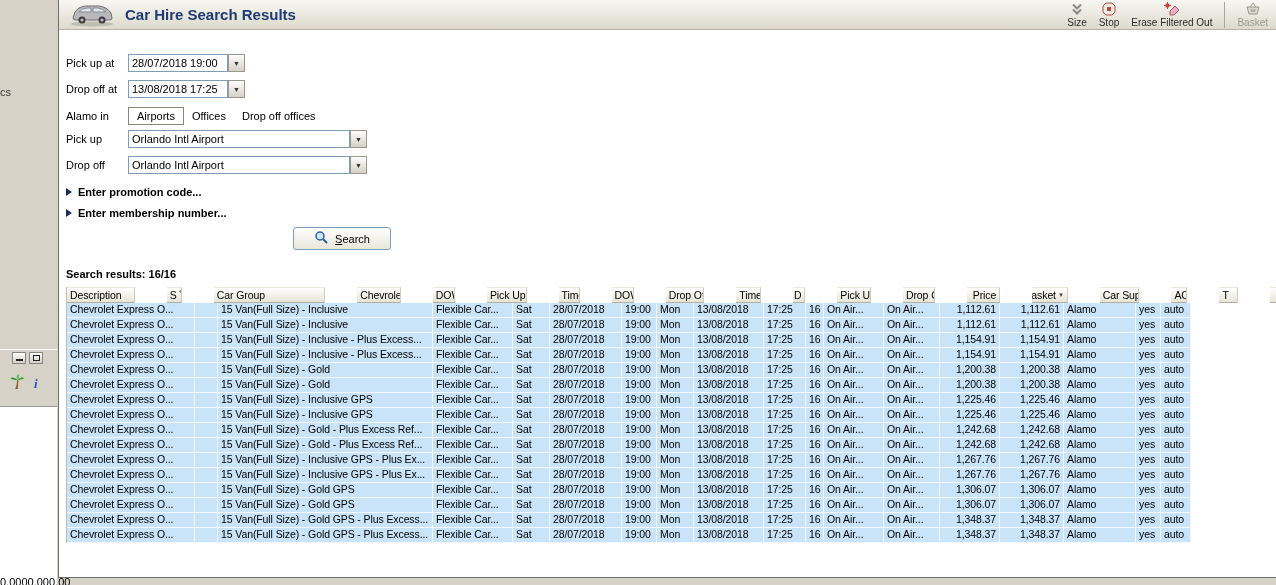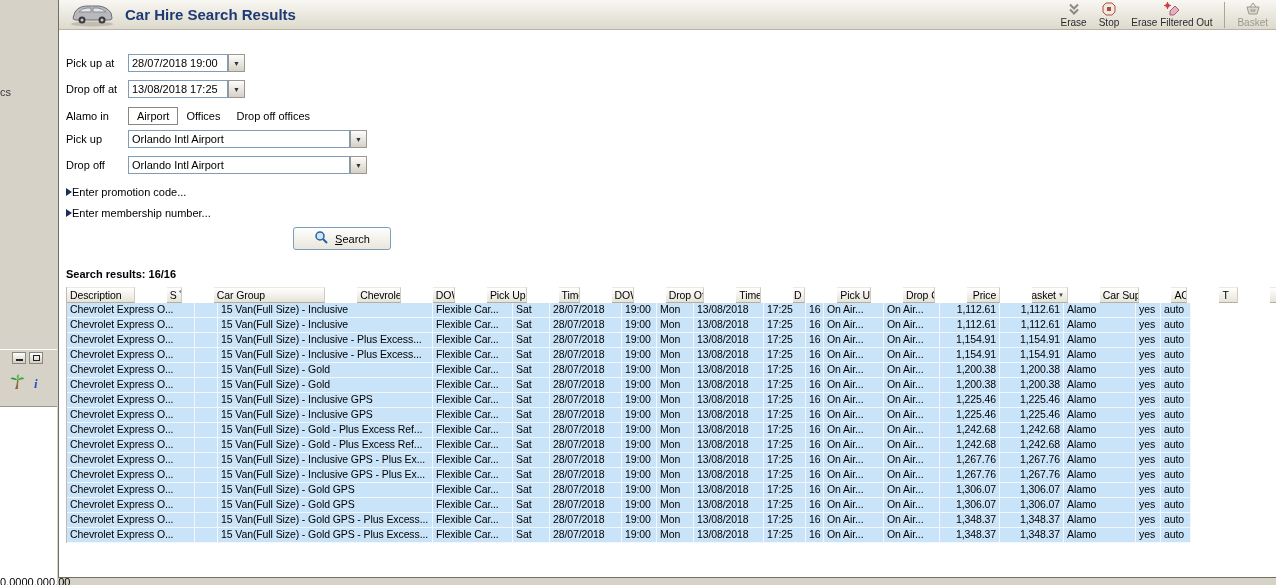--- a/index.html
+++ b/index.html
@@ -33,21 +33,21 @@
   
   .form-row { position:absolute; left:7px; display:flex; align-items:center; }
   .form-label { width:62px; }
   .sunken { height:18px; border:1px solid #7f9db9; background:#fff; display:flex; align-items:center; padding:0 3px; white-space:nowrap; overflow:hidden; }
   .date-box { width:100px; }
   .combo-box { width:222px; }
   .drop-btn { width:17px; height:18px; background:linear-gradient(#fdfdfd,#d5d1c7); border:1px solid #9a978c; display:flex; align-items:center; justify-content:center; cursor:default; }
   .drop-btn span { font-size:7px; color:#333; }
   .tab { padding:2px 8px; cursor:default; }
   .tab.selected { border:1px solid #8a887c; background:#fff; }
-  .expander { position:absolute; left:7px; display:flex; align-items:center; font-weight:normal; cursor:default; }
+  .expander { position:absolute; left:7px; display:flex; align-items:center; gap:6px; font-weight:bold; cursor:default; }
   .tri-right { width:0; height:0; border-left:6px solid #1b2f5e; border-top:4px solid transparent; border-bottom:4px solid transparent; }
   .search-button { position:absolute; left:234px; top:227px; width:98px; height:23px; border:1px solid #7b9ebd; border-radius:3px; background:linear-gradient(#fefefe,#e9e6db); display:flex; align-items:center; justify-content:center; gap:6px; cursor:default; }
   .accel { text-decoration:underline; }
   .results-summary { position:absolute; left:7px; top:268px; font-weight:bold; }
   
   .table { position:absolute; left:7px; top:287px; right:0; border-left:1px solid #c0bdb0; }
   .thead { display:flex; height:16px;gap:32px; }
   .th { background:linear-gradient(#ffffff,#e7e3d7); border-top:1px solid #eceadf; border-right:1px solid #cfccc0; border-bottom:1px solid #b3b0a3;
         padding:0 3px; display:flex; align-items:center; gap:2px; white-space:nowrap; overflow:hidden; font-size:10.5px; letter-spacing:-0.1px; cursor:default; }
   .th.right { justify-content:flex-end; }
@@ -114,21 +114,21 @@
     </span>
     <span class="header-title">Car Hire Search Results</span>
     <div class="toolbar">
       <div class="tool-item">
         <span class="ticon">
           <svg width="14" height="14" viewBox="0 0 14 14">
               <path d="M3 2.5 L7 6.5 L11 2.5" fill="none" stroke="#8a8a84" stroke-width="2"></path>
               <path d="M3 7.5 L7 11.5 L11 7.5" fill="none" stroke="#8a8a84" stroke-width="2"></path>
             </svg>
         </span>
-        <span>Erase</span>
+        <span>Size</span>
       </div>
       <div class="tool-item">
         <span class="ticon">
           <svg width="14" height="14" viewBox="0 0 14 14">
               <polygon points="4,1 10,1 13,4 13,10 10,13 4,13 1,10 1,4" fill="#eee9de" stroke="#b04a42"></polygon>
               <rect x="5" y="5" width="4" height="4" fill="#b04a42"></rect>
             </svg>
         </span>
         <span>Stop</span>
       </div>
@@ -172,21 +172,21 @@
     <span class="form-label">Drop off at</span>
     <div class="sunken date-box">
         <span>13/08/2018 17:25</span>
       </div>
     <div class="drop-btn">
         <span>▼</span>
       </div>
   </div>
   <div class="form-row" style="top:107px;">
     <span class="form-label">Alamo in</span>
-    <span class="tab selected">Airport</span>
+    <span class="tab selected">Airports</span>
     <span class="tab">Offices</span>
     <span class="tab">Drop off offices</span>
   </div>
   <div class="form-row" style="top:130px;">
     <span class="form-label">Pick up</span>
     <div class="sunken combo-box">
         <span>Orlando Intl Airport</span>
       </div>
     <div class="drop-btn">
         <span>▼</span>

